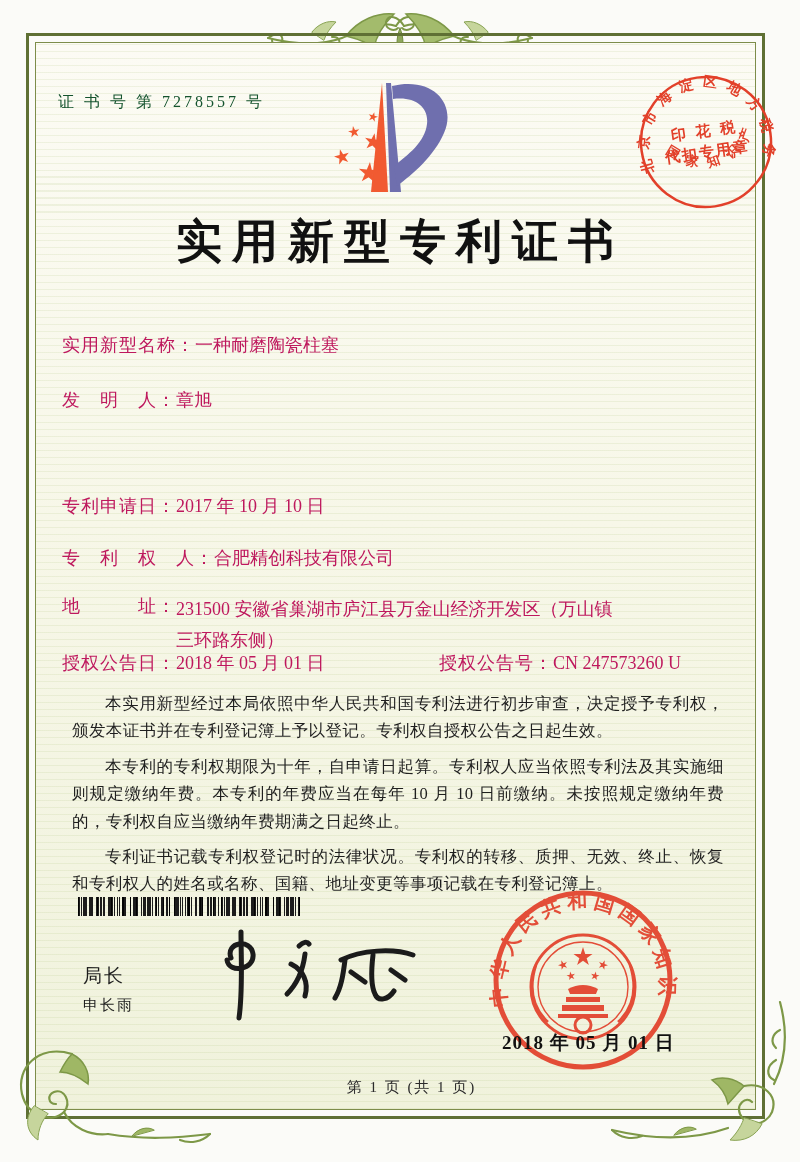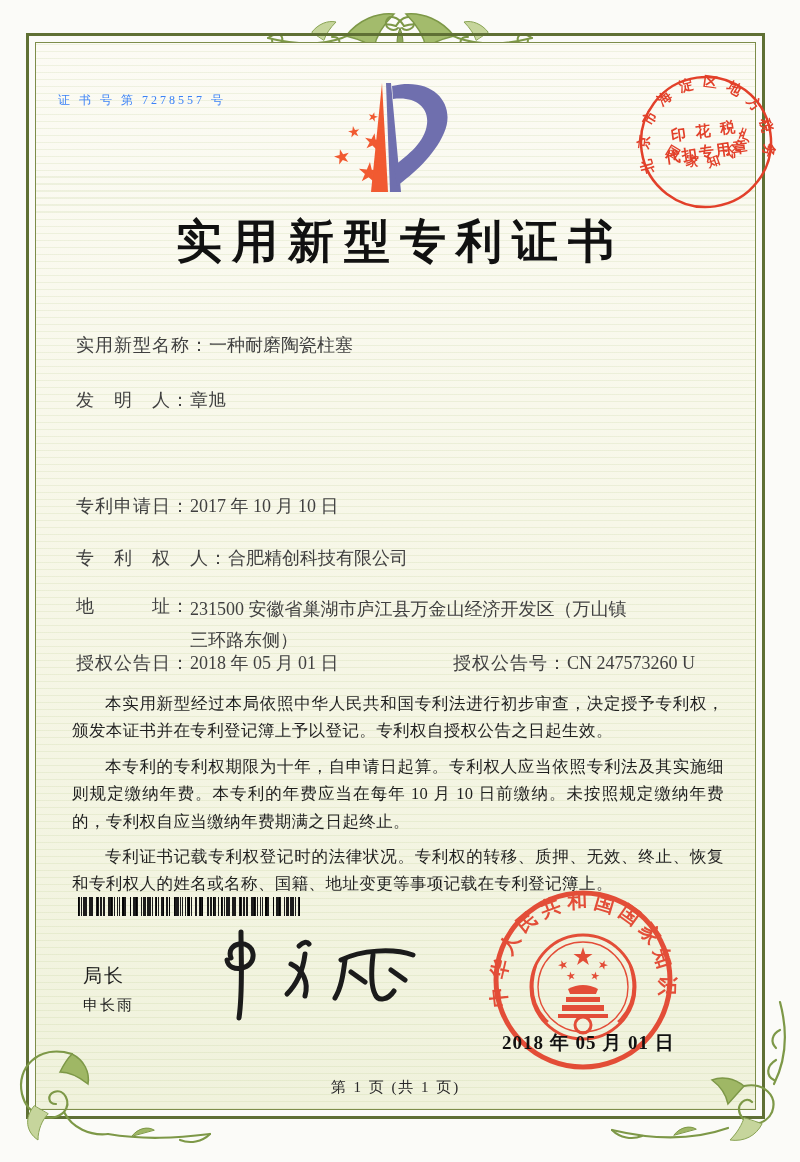--- a/index.html
+++ b/index.html
@@ -16,26 +16,26 @@
     border:3px solid #5f7034;box-sizing:border-box;
   }
   .frame-inner{
     position:absolute;left:35px;top:42px;width:721px;height:1068px;
     border:1px solid #7d8d4a;box-sizing:border-box;
     background:
       repeating-linear-gradient(0deg, rgba(170,192,120,.16) 0 1.5px, rgba(0,0,0,0) 1.5px 7px),
       linear-gradient(180deg,#fcfbf4 0%,#f7f7e8 45%,#f0f2dc 100%);
   }
   .abs{position:absolute;}
-  .cert-no{left:58px;top:92px;font-size:12px;letter-spacing:3px;color:#3b82f6;}
+  .cert-no{left:58px;top:92px;font-size:16px;letter-spacing:3px;color:#14532d;}
   .title{
     left:0;right:0;top:211px;text-align:center;
     font-size:46px;font-weight:bold;letter-spacing:10px;color:#111;
   }
-  .field-row{left:76px;font-size:18px;color:#404040;white-space:nowrap;}
+  .field-row{left:62px;font-size:18px;color:#be185d;white-space:nowrap;}
   .field-row .lbl{letter-spacing:1px;}
   .addr-block{display:inline-block;vertical-align:top;white-space:normal;width:545px;line-height:31px;font-family:Liberation Serif, serif;}
   .grant-right{position:absolute;left:377px;top:0;}
   .body-text{
     left:64px;top:682px;width:668px;
     font-size:16.5px;line-height:27.4px;text-align:justify;color:#1f1f1f;
   }
   .body-text p{margin:8px;text-indent:2em;letter-spacing:.4px;}
   .barcode{
     left:78px;top:897px;width:222px;height:19px;
@@ -44,21 +44,21 @@
       repeating-linear-gradient(90deg,#1c1c1c 0 1px,transparent 1px 5px,#1c1c1c 5px 8px,transparent 8px 13px);
     background-blend-mode:multiply;
   }
   .commissioner{left:83px;top:963px;font-size:19px;letter-spacing:2px;color:#1d1d1d;}
   .commissioner-name{left:83px;top:996px;font-size:15px;letter-spacing:2px;color:#1d1d1d;}
   .sig-svg{left:195px;top:928px;}
   .seal-svg{left:488px;top:885px;}
   .seal-date{left:502px;top:1030px;font-size:19px;font-weight:bold;letter-spacing:1px;color:#111;}
   .tax-stamp{left:636px;top:72px;transform:rotate(-8deg);}
   .logo-svg{left:325px;top:80px;}
-  .footer{left:26px;top:1078px;width:739px;text-align:center;font-size:15px;letter-spacing:2px;color:#2a2a2a;}
+  .footer{left:26px;top:1078px;width:739px;text-align:center;font-size:15px;letter-spacing:2px;color:#2a2a2a;padding-left:16px;}
   .orn{position:absolute;}
 </style>
 </head>
 <body>
 
 <div class="page">
 
   <svg class="orn" style="left:264px;top:2px" width="272" height="58" viewBox="0 0 272 58">
     <g stroke="#7d9847" stroke-width="2" fill="none" stroke-linecap="round">
       <g id="halfL">

